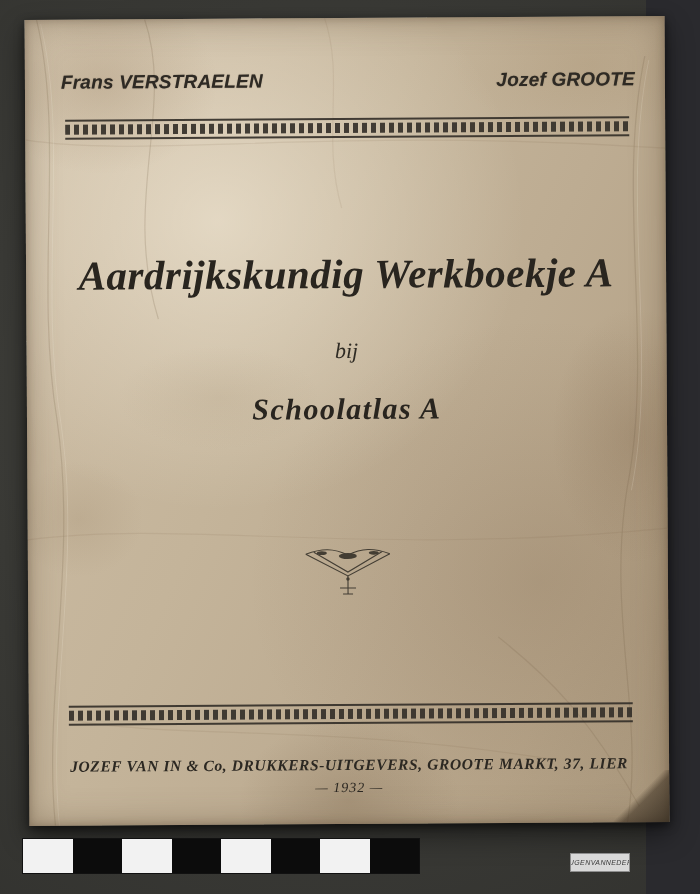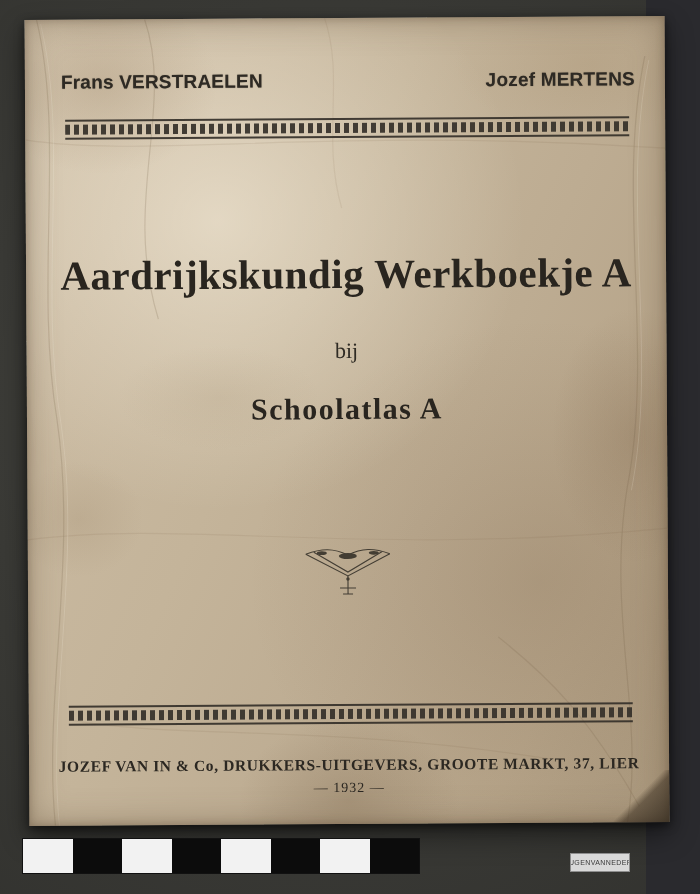--- a/index.html
+++ b/index.html
@@ -12,20 +12,21 @@
     height: 894px;
     overflow: hidden;
     font-family: "Liberation Serif", serif;
   }
 
   #scene {
     position: relative;
     width: 646px;
     height: 894px;
     background: #4c1d95;
+    font-style: italic;
   }
 
   
   .backdrop {
     position: absolute;
     inset: 0;
     background:
       radial-gradient(ellipse 120% 90% at 50% 45%, #45453f 0%, #3a3a36 45%, #2e2e2b 100%);
   }
 
@@ -255,21 +256,21 @@
           <path d="M16 4 C 44 124, 12 264, 34 404 C 54 544, 18 684, 30 806"></path>
           <path d="M624 44 C 594 184, 632 334, 604 474"></path>
         </g>
       </svg>
     </div>
 
     <div class="content">
 
       <div class="authors">
         <span class="auth">Frans VERSTRAELEN</span>
-        <span class="auth">Jozef MERTENS</span>
+        <span class="auth">Jozef GROOTE</span>
       </div>
 
       <div class="rule-band rule-top"></div>
 
       <div class="title-main">Aardrijkskundig Werkboekje A</div>
 
       <div class="bij">bij</div>
 
       <div class="title-sub">Schoolatlas  A</div>
 

